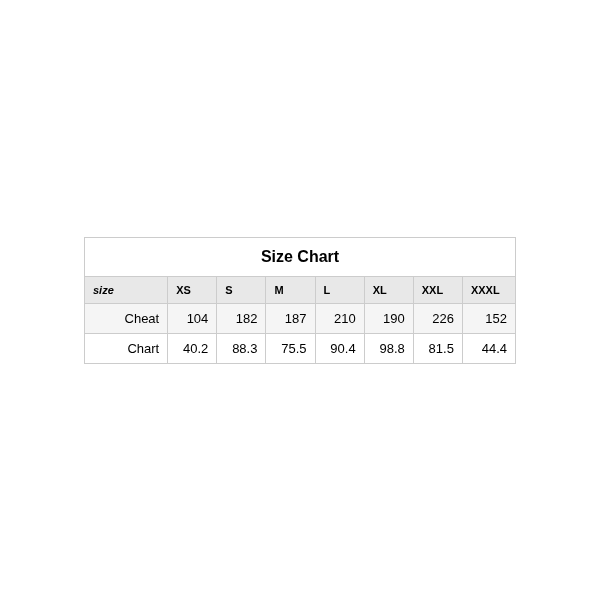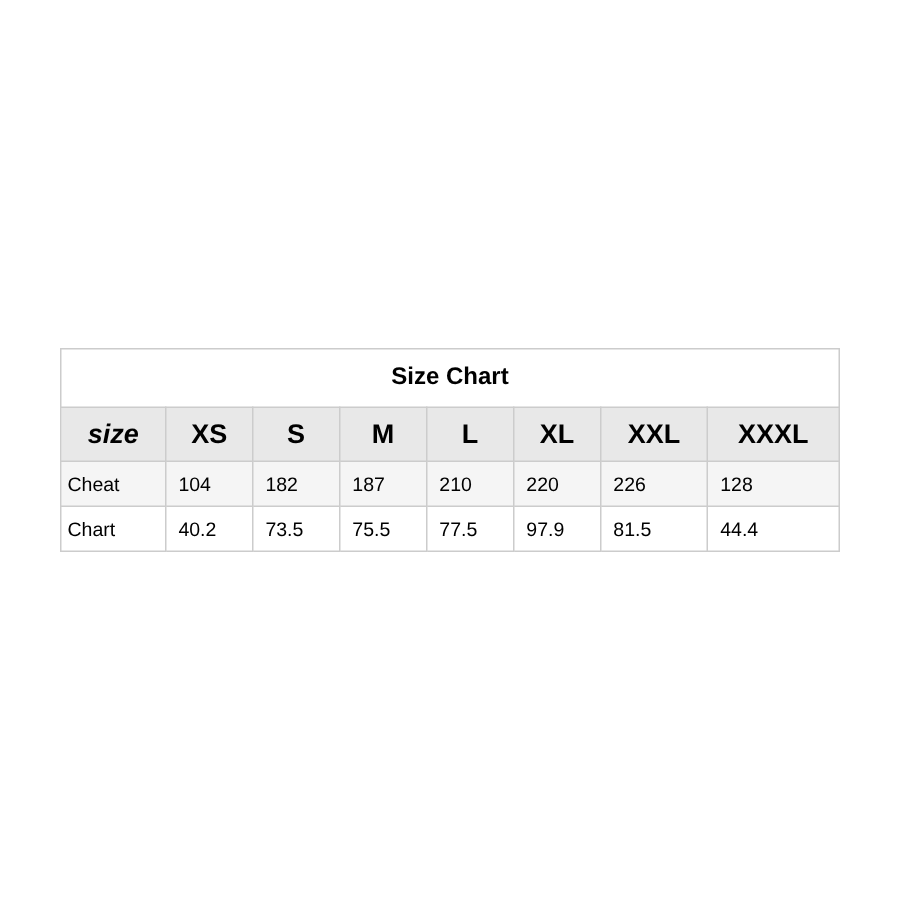--- a/index.html
+++ b/index.html
@@ -12,69 +12,68 @@
       width: 600px;
       height: 600px;
       background: #ffffff;
       display: flex;
       align-items: center;
       justify-content: center;
       font-family: Arial, sans-serif;
     }
 
     .size-chart-container {
-      width: 520px;
+      width: 432px;
     }
 
     .size-chart-table {
       width: 100%;
       border-collapse: collapse;
       border: 1px solid #cccccc;
     }
 
     .title-row td {
       text-align: center;
       font-weight: bold;
       font-size: 16px;
       padding: 10px 8px;
       background: #ffffff;
       border: 1px solid #cccccc;
     }
 
     .header-row td {
-      text-align: center;
       font-weight: bold;
-      font-size: 18px;
+      font-size: 11px;
       padding: 7px 8px;
       background: #e8e8e8;
       border: 1px solid #cccccc;
     }
 
     .header-row td:first-child {
       font-style: italic;
     }
 
     .data-row td {
-      text-align: left;
+      text-align: right;
       font-size: 13px;
       padding: 7px 8px;
       border: 1px solid #cccccc;
     }
 
     .data-row:nth-child(odd) td {
       background: #f5f5f5;
     }
 
     .data-row:nth-child(even) td {
       background: #ffffff;
     }
 
     .data-row td:first-child {
-      text-align: left;
-      padding-left: 4px;
+      text-align: right;
+      padding-left: 28px;
     }
   </style>
 </head>
 <body>
 
 <div class="size-chart-container">
   <table class="size-chart-table">
     <thead>
       <tr class="title-row">
         <td colspan="8">Size Chart</td>
@@ -90,29 +89,29 @@
         <td>XXXL</td>
       </tr>
     </thead>
     <tbody id="table-body">
     <tr class="data-row">
           <td>Cheat</td>
           <td>104</td>
           <td>182</td>
           <td>187</td>
           <td>210</td>
-          <td>220</td>
+          <td>190</td>
           <td>226</td>
-          <td>128</td>
+          <td>152</td>
         </tr>
         <tr class="data-row">
           <td>Chart</td>
           <td>40.2</td>
-          <td>73.5</td>
+          <td>88.3</td>
           <td>75.5</td>
-          <td>77.5</td>
-          <td>97.9</td>
+          <td>90.4</td>
+          <td>98.8</td>
           <td>81.5</td>
           <td>44.4</td>
         </tr>
       </tbody>
   </table>
 </div>
 
 </body></html>

